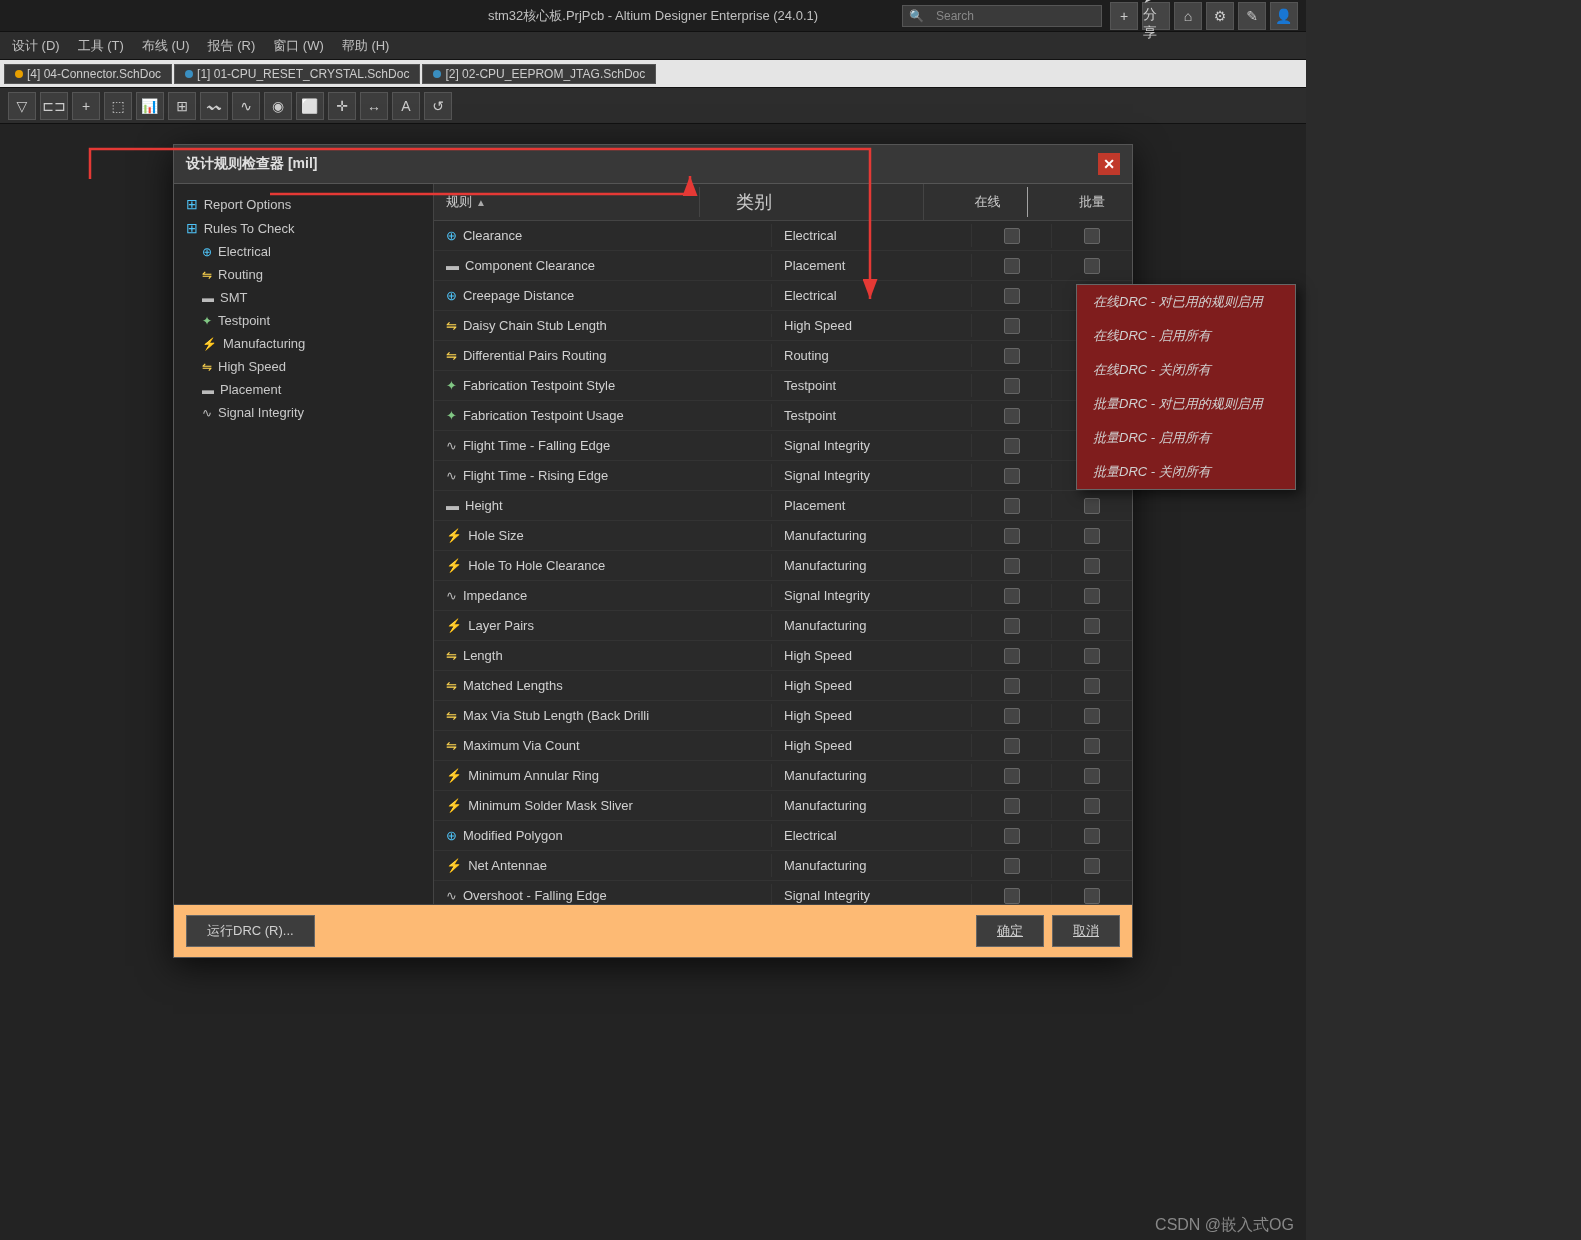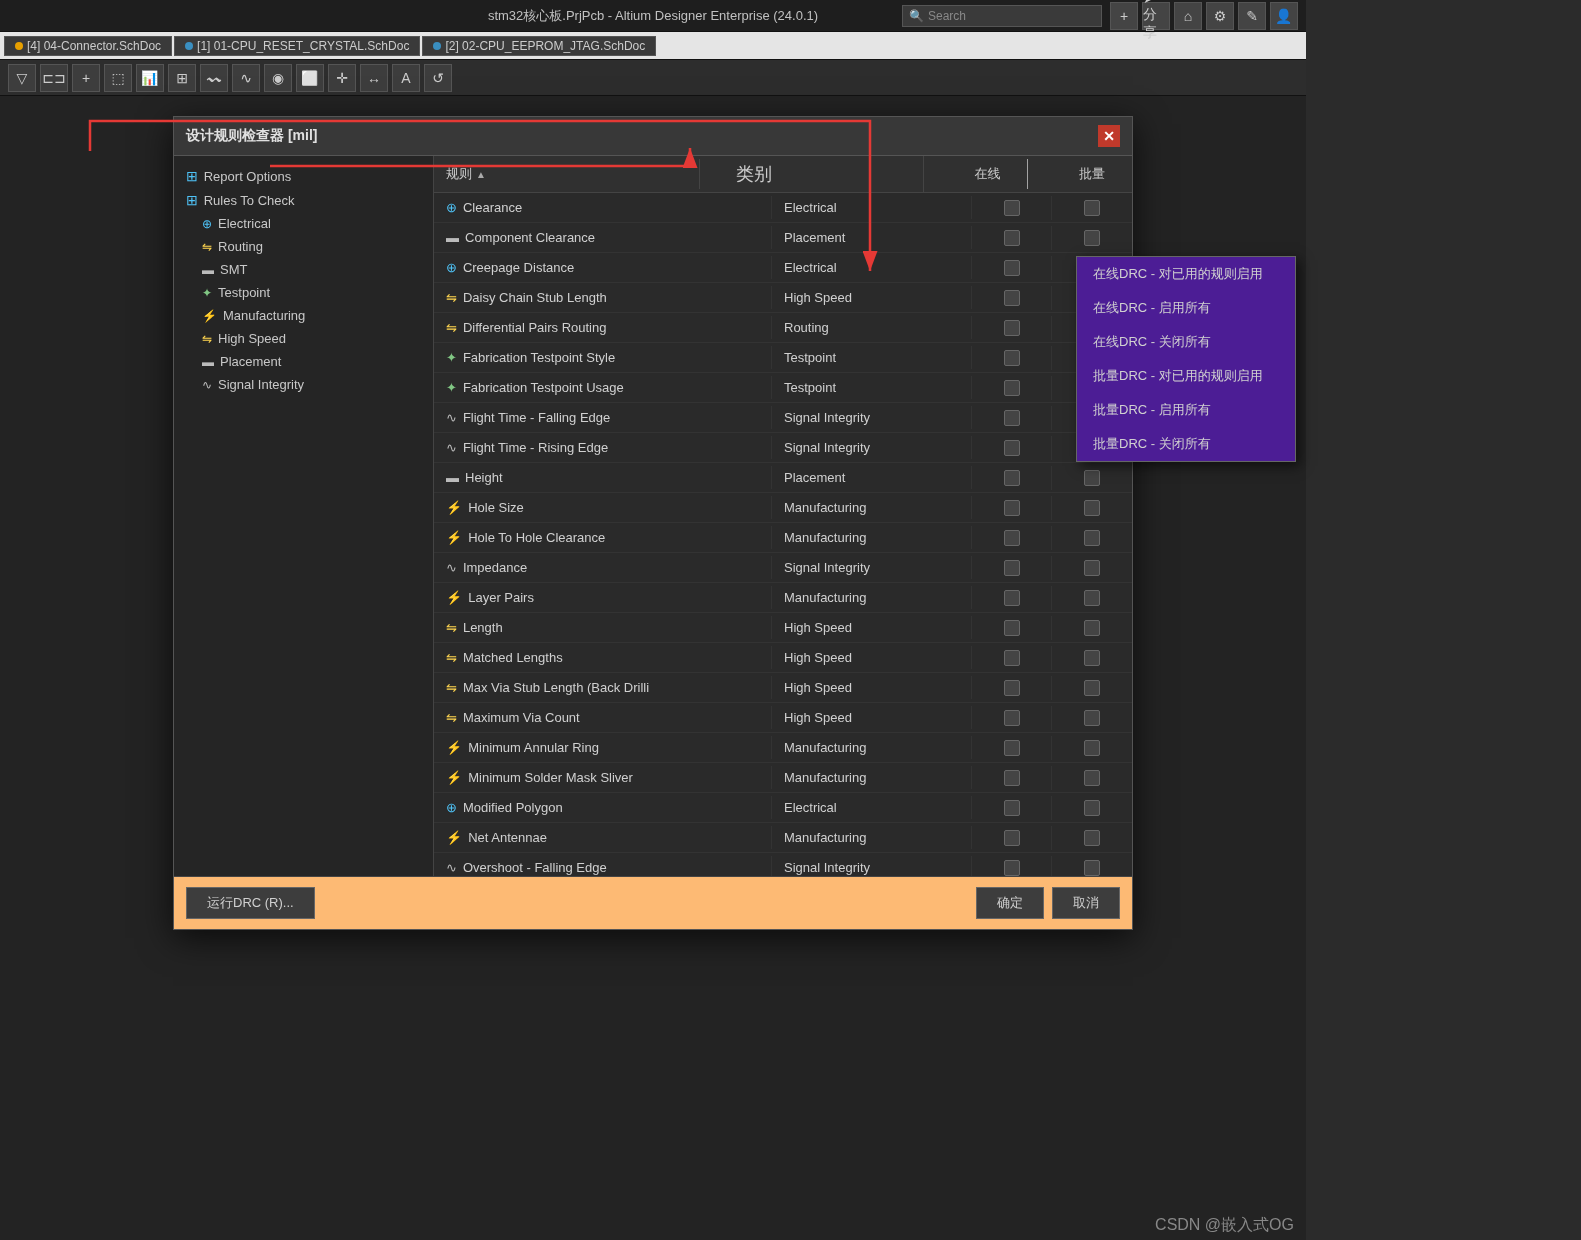--- a/index.html
+++ b/index.html
@@ -310,32 +310,33 @@
     }
     .footer-btn {
       background: #3d3d3d;
       border: 1px solid #666;
       color: #d0d0d0;
       padding: 6px 20px;
       cursor: pointer;
       font-size: 13px;
       font-family: inherit;
     }
-    .footer-right { display: flex; gap: 8px; }
+    .footer-right { display: flex; gap: 8px; text-decoration: underline; }
 
     
     .context-menu {
       position: absolute;
       top: 160px;
       right: 10px;
-      background: #4c1d95;
+      background: #7f1d1d;
       border: 1px solid #666;
       box-shadow: 4px 4px 12px rgba(0,0,0,0.6);
       z-index: 100;
       min-width: 220px;
+      font-style: italic;
     }
     .context-menu-item {
       padding: 8px 16px;
       color: #d0d0d0;
       font-size: 13px;
       cursor: pointer;
       white-space: nowrap;
     }
 
     
@@ -372,33 +373,41 @@
 </head>
 <body>
 
 <div class="page">
 
   <div class="title-bar">
     <span>stm32核心板.PrjPcb - Altium Designer Enterprise (24.0.1)</span>
     <div class="title-bar-right">
       <div class="search-box">
         <span style="margin-right:4px;">🔍</span>
-        <span style="color:#888;">Search</span>
+        <span style="color:#888;margin-left:8px;">Search</span>
       </div>
       <div class="titlebar-icons">
         <div class="titlebar-icon-btn">+</div>
         <div class="titlebar-icon-btn">➤ 分享</div>
         <div class="titlebar-icon-btn">⌂</div>
         <div class="titlebar-icon-btn">⚙</div>
         <div class="titlebar-icon-btn">✎</div>
         <div class="titlebar-icon-btn">👤</div>
       </div>
     </div>
   </div>
 
+  <div class="menu-bar">
+    <span class="menu-item">设计 (D)</span>
+    <span class="menu-item">工具 (T)</span>
+    <span class="menu-item">布线 (U)</span>
+    <span class="menu-item">报告 (R)</span>
+    <span class="menu-item">窗口 (W)</span>
+    <span class="menu-item">帮助 (H)</span>
+  </div>
 
   <div class="tab-bar">
     <div class="tab">
       <div class="tab-dot" style="background:#e8a000;"></div>
       <span>[4] 04-Connector.SchDoc</span>
     </div>
     <div class="tab">
       <div class="tab-dot" style="background:#3a8fc1;"></div>
       <span>[1] 01-CPU_RESET_CRYSTAL.SchDoc</span>
     </div>

